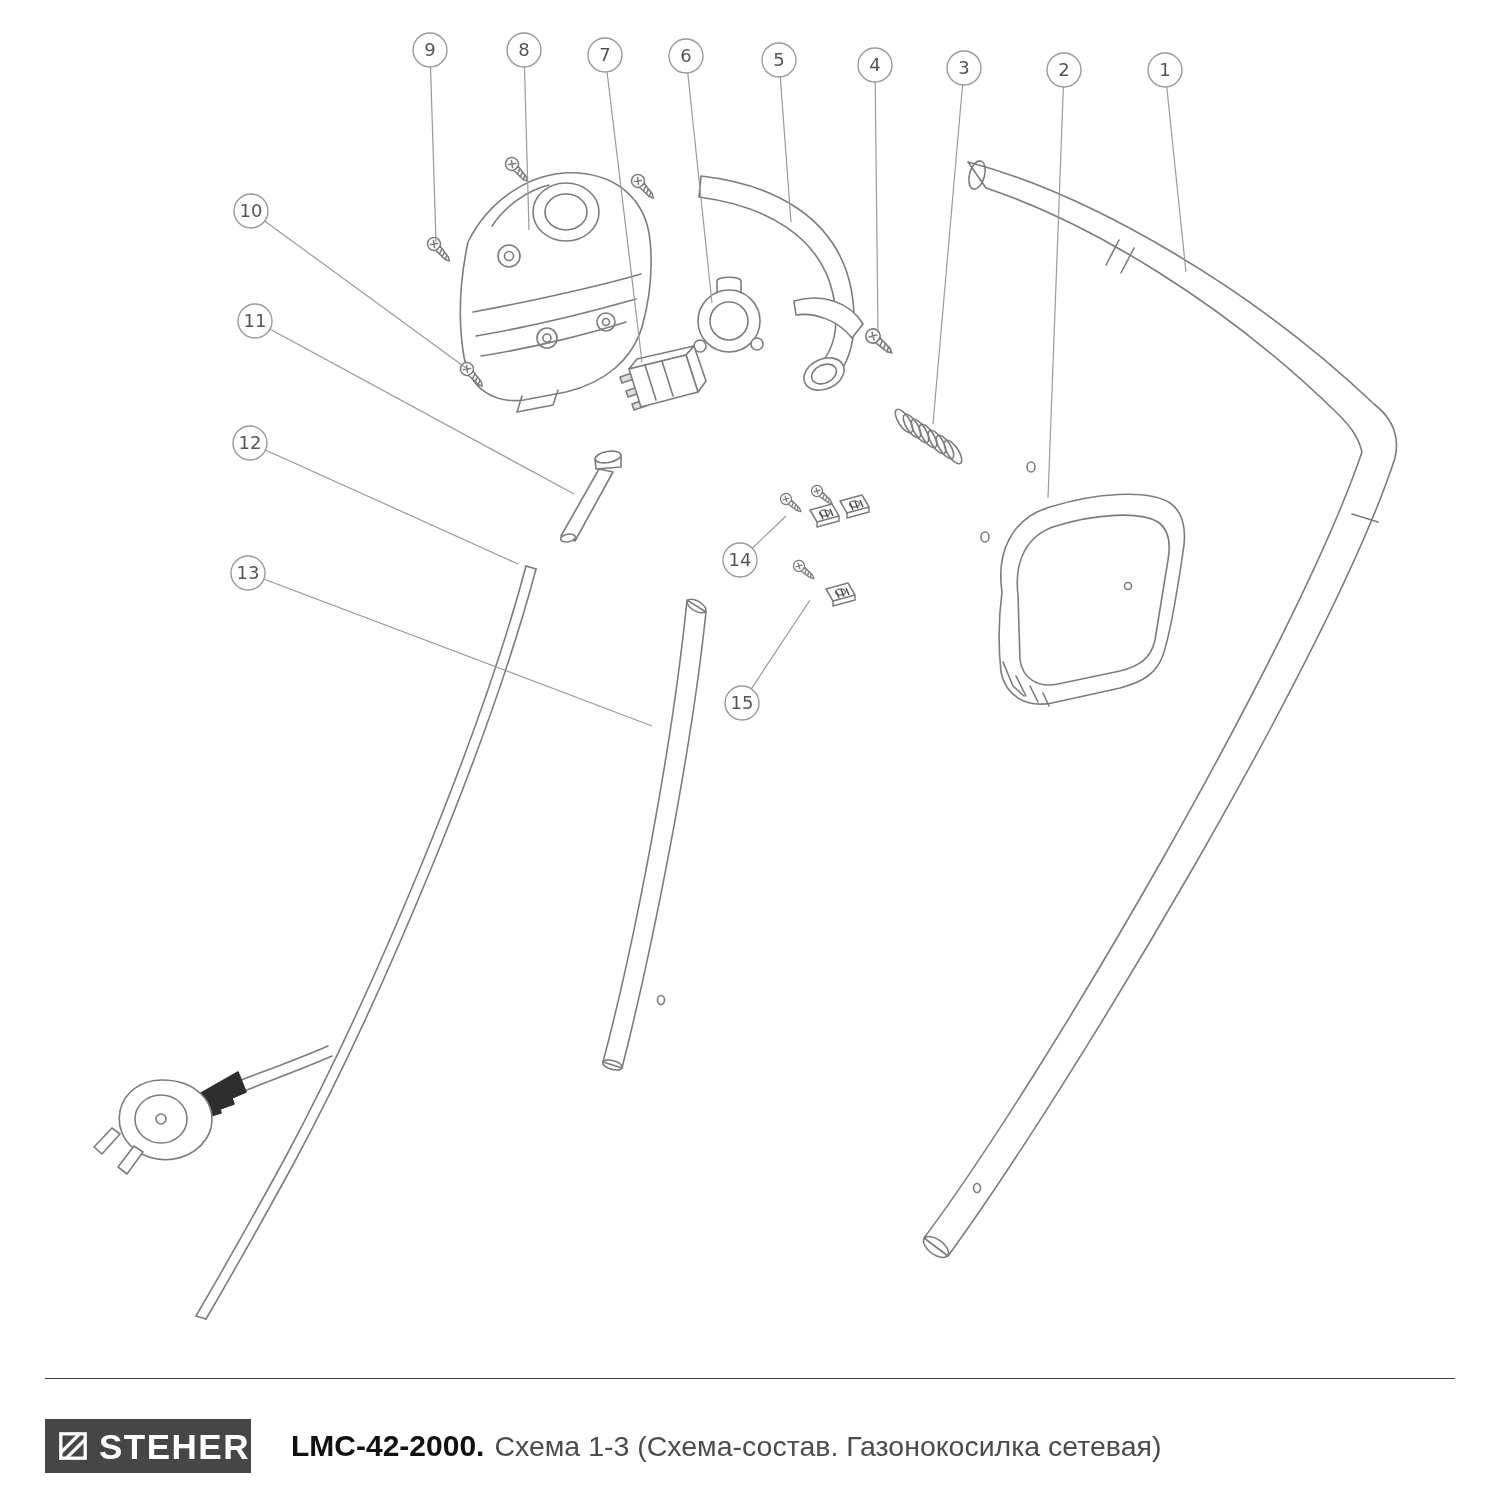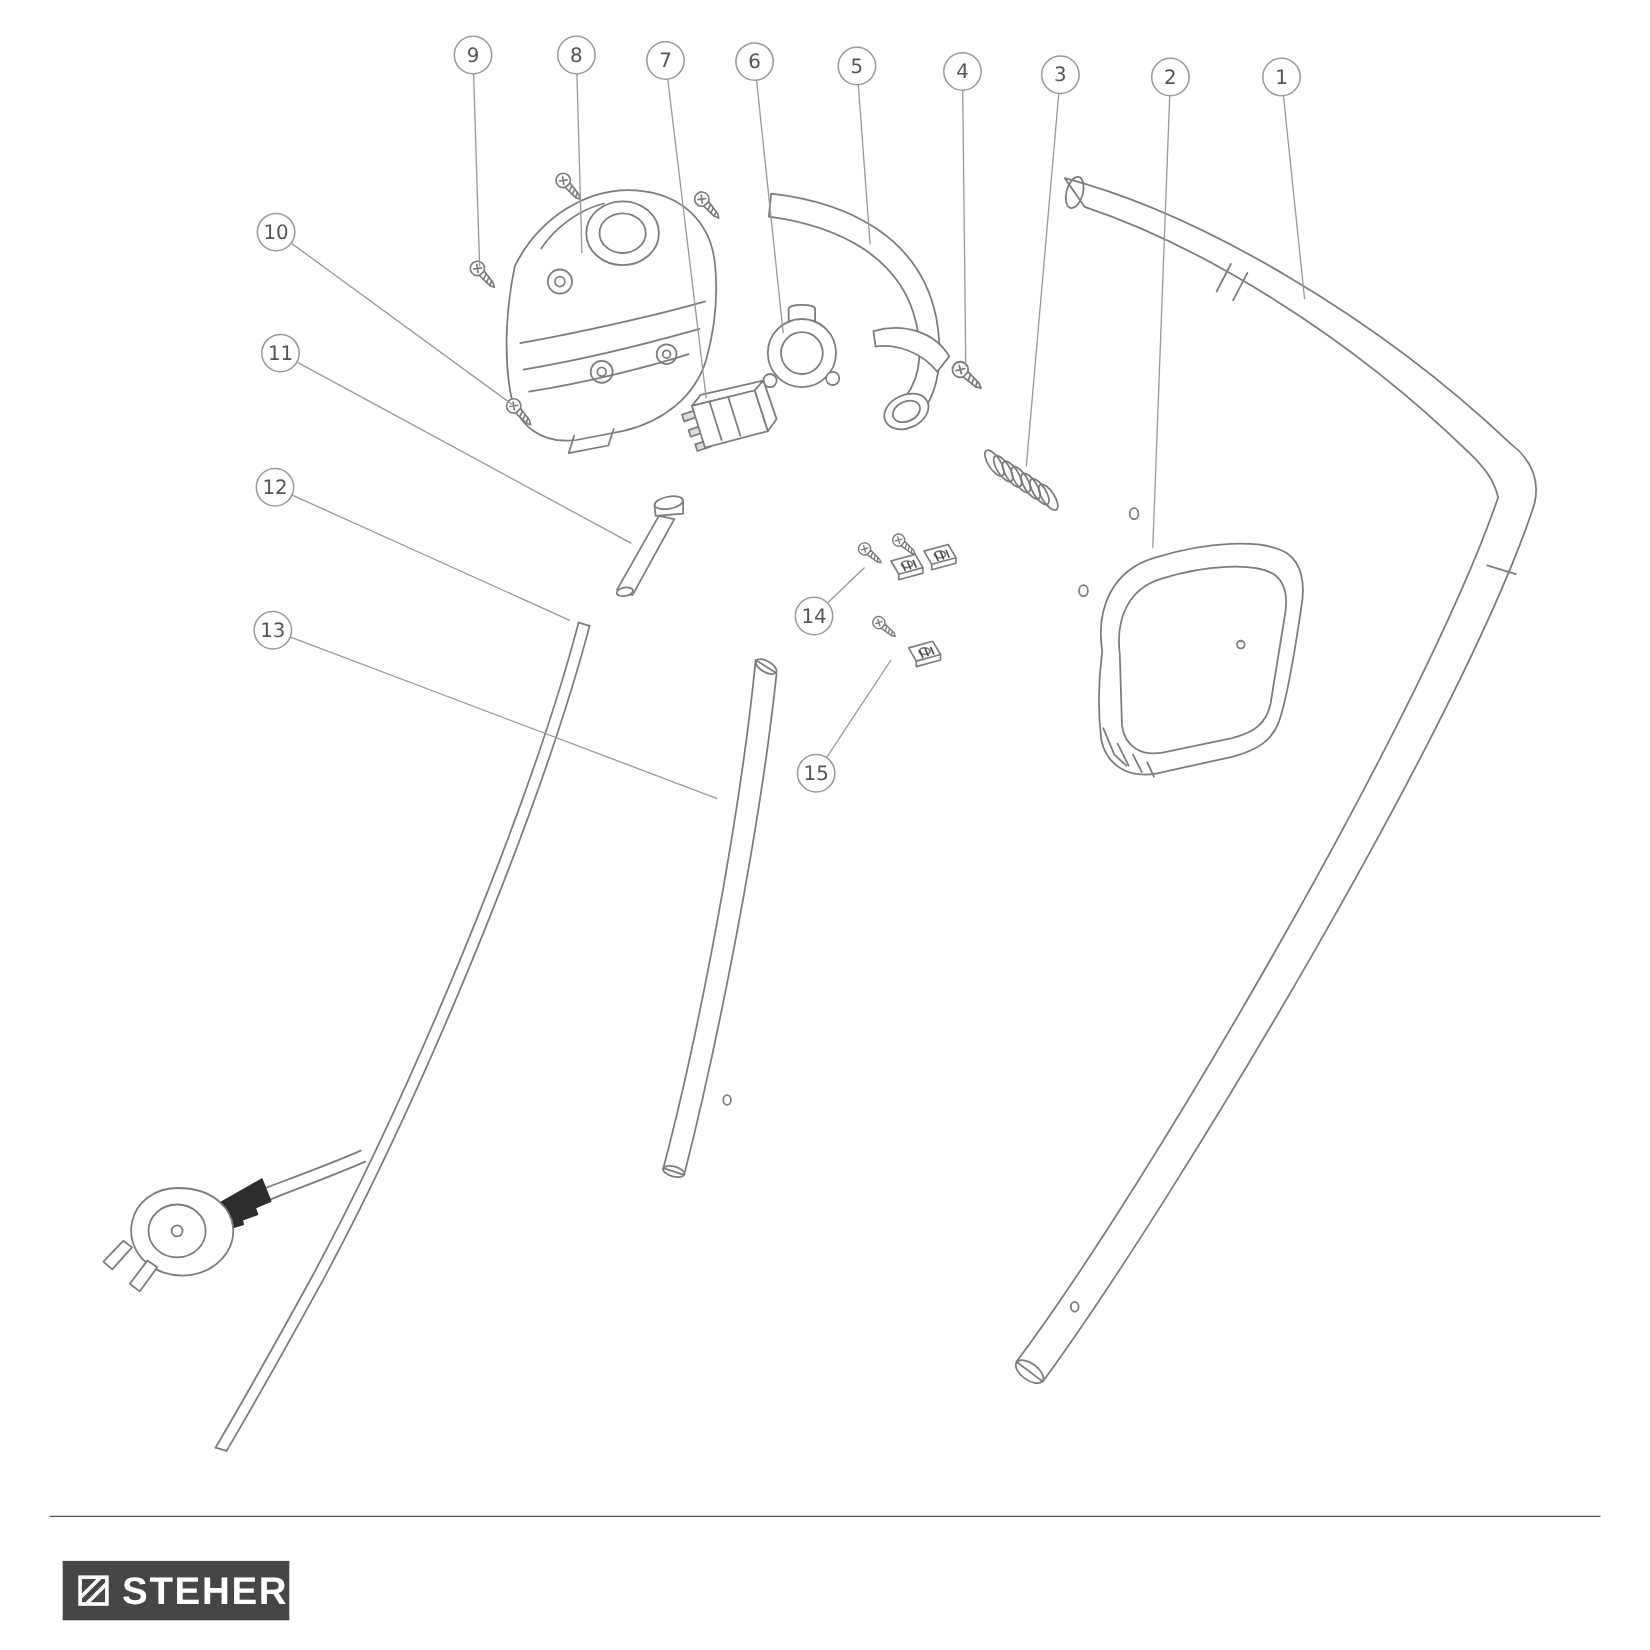--- a/index.html
+++ b/index.html
@@ -7,21 +7,21 @@
         font-family:"Liberation Sans",sans-serif;}
   svg.diagram{position:absolute;left:0;top:0;}
   
   .part{stroke:#7d7d7d;stroke-width:1.6;fill:none;stroke-linecap:round;stroke-linejoin:round;}
   .leader{stroke:#9a9a9a;stroke-width:1.2;}
   .callout-circle{fill:#ffffff;stroke:#9a9a9a;stroke-width:1.4;}
   .callout-num{fill:#555555;font-family:"DejaVu Sans",sans-serif;font-size:18px;text-anchor:middle;}
   
   .footer-rule{position:absolute;left:45px;top:1378px;width:1410px;border-top:1.5px solid #3f3f3f;}
   .logo{position:absolute;left:45px;top:1419px;width:206px;height:54px;background:#464646;color:#ffffff;
-        display:flex;align-items:center;gap:11px;padding-left:13px;box-sizing:border-box;margin-left:12px;}
+        display:flex;align-items:center;gap:11px;padding-left:13px;box-sizing:border-box;}
   .logo-icon{width:30px;height:30px;flex:0 0 auto;}
   .logo-text{font-weight:bold;font-size:35px;letter-spacing:1.5px;line-height:1;}
   .caption{position:absolute;left:291px;top:1419px;height:54px;display:flex;align-items:center;gap:10px;white-space:nowrap;}
   .model{font-weight:bold;font-size:30px;color:#111111;}
   .subtitle{font-size:28.5px;color:#4c4c4c;}
 </style>
 </head>
 <body>
 
 <div class="page">
@@ -287,14 +287,18 @@
   <div class="footer-rule"></div>
 
   <div class="logo">
     <svg class="logo-icon" viewBox="0 0 32 32">
       <rect x="3" y="3" width="26" height="26" fill="none" stroke="#ffffff" stroke-width="3.5"></rect>
       <path d="M9 29 L29 9 M3 23 L23 3" stroke="#ffffff" stroke-width="3.5" fill="none"></path>
     </svg>
     <span class="logo-text">STEHER</span>
   </div>
 
+  <div class="caption">
+    <span class="model">LMC-42-2000.</span>
+    <span class="subtitle">Схема 1-3 (Схема-состав. Газонокосилка сетевая)</span>
+  </div>
 
 </div>
 
 </body></html>

